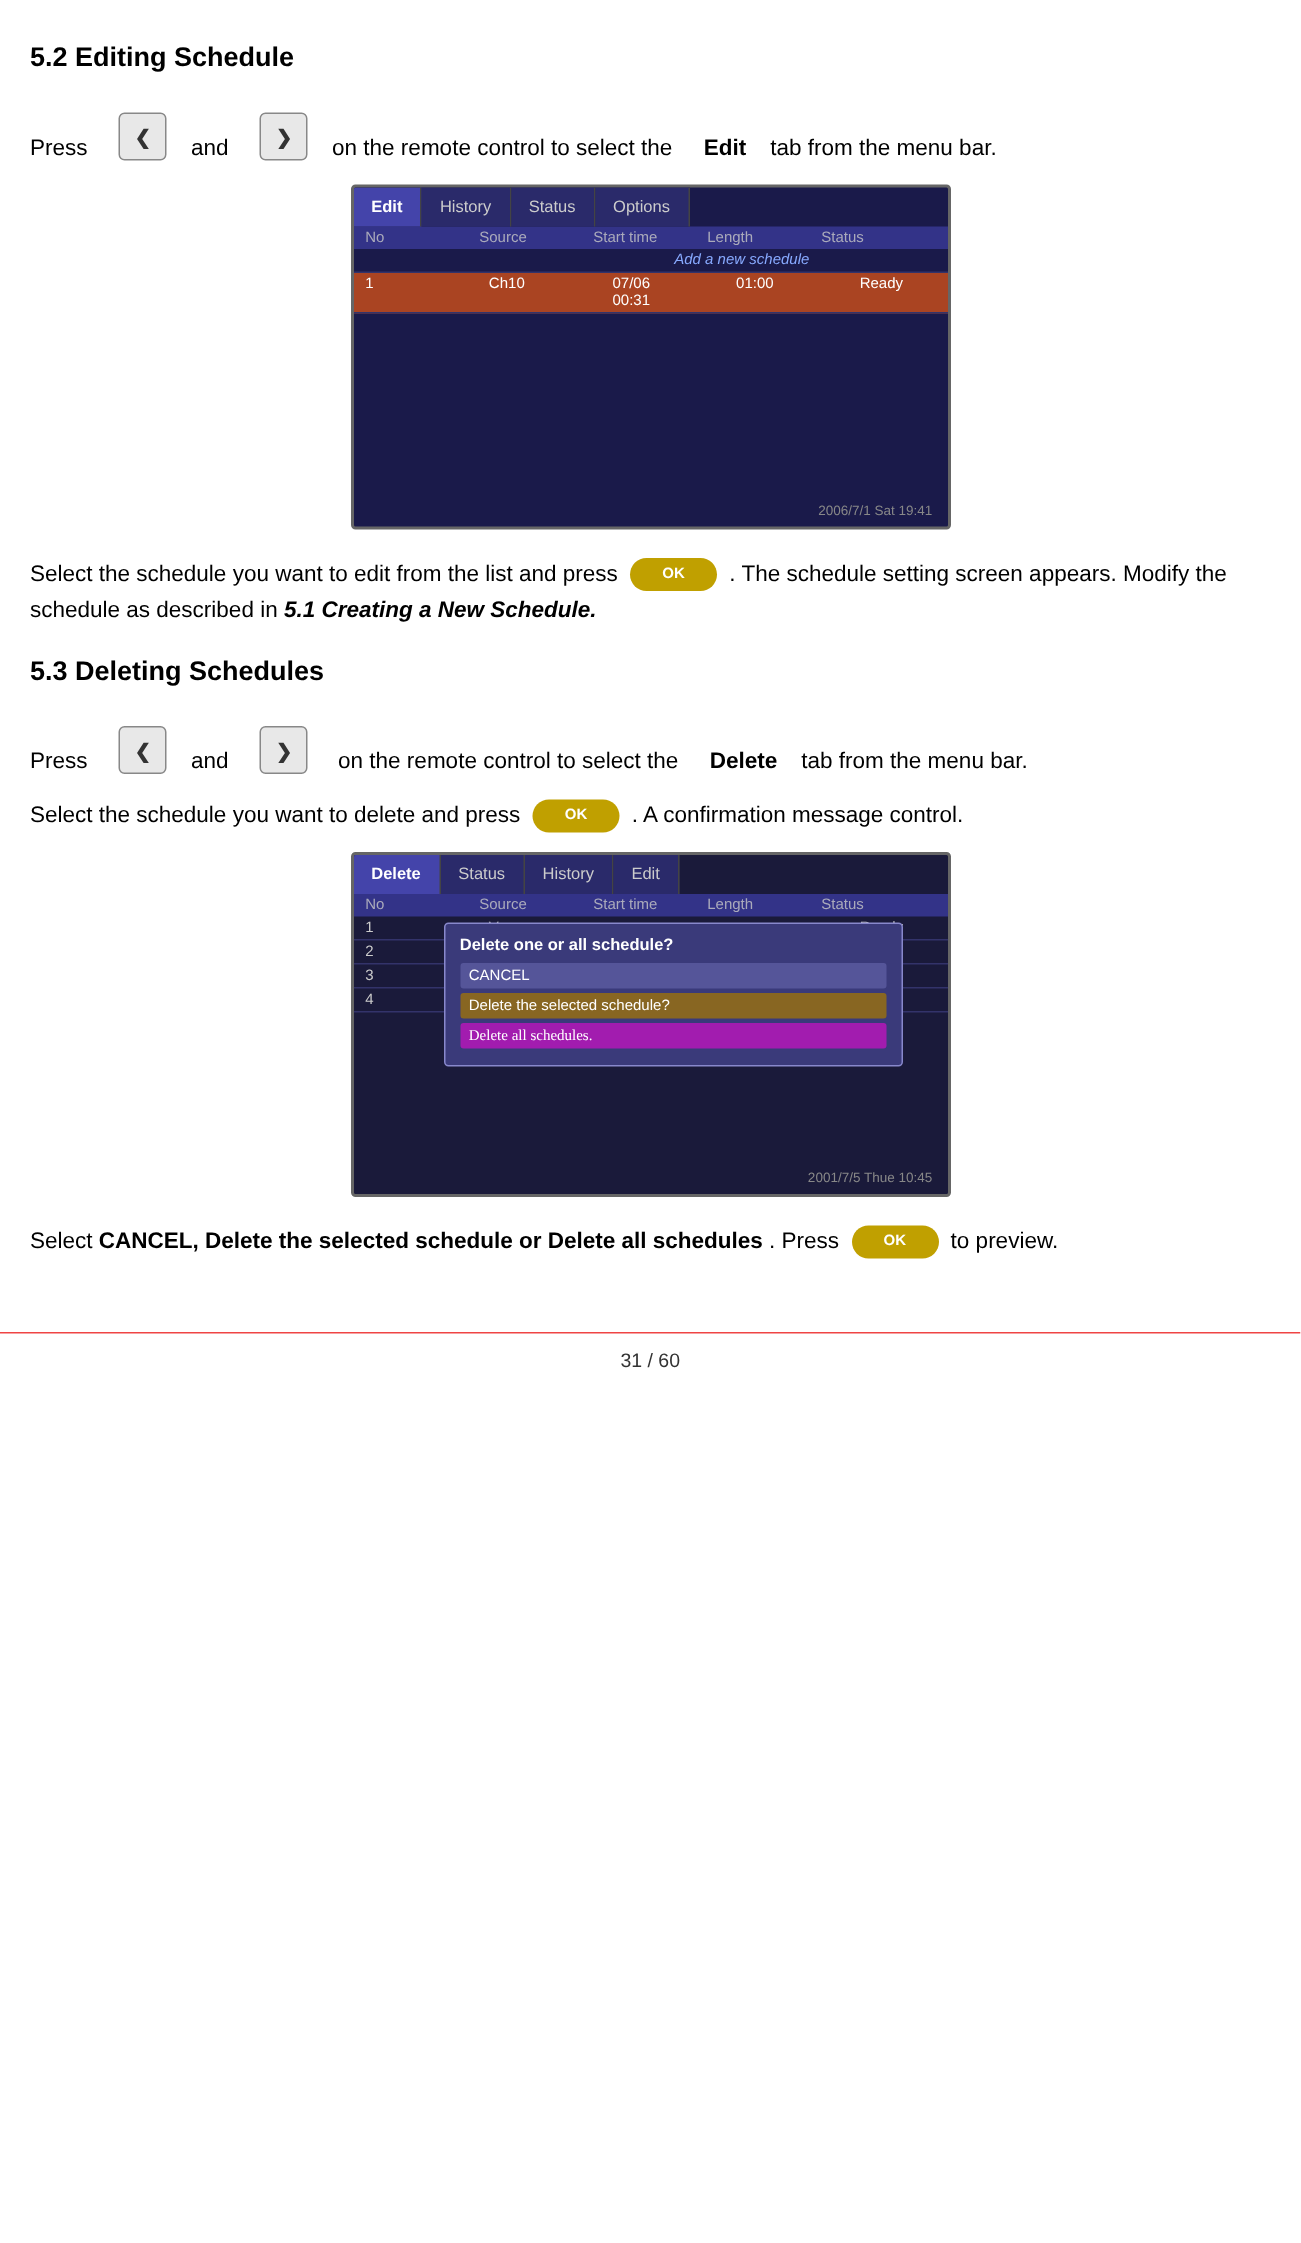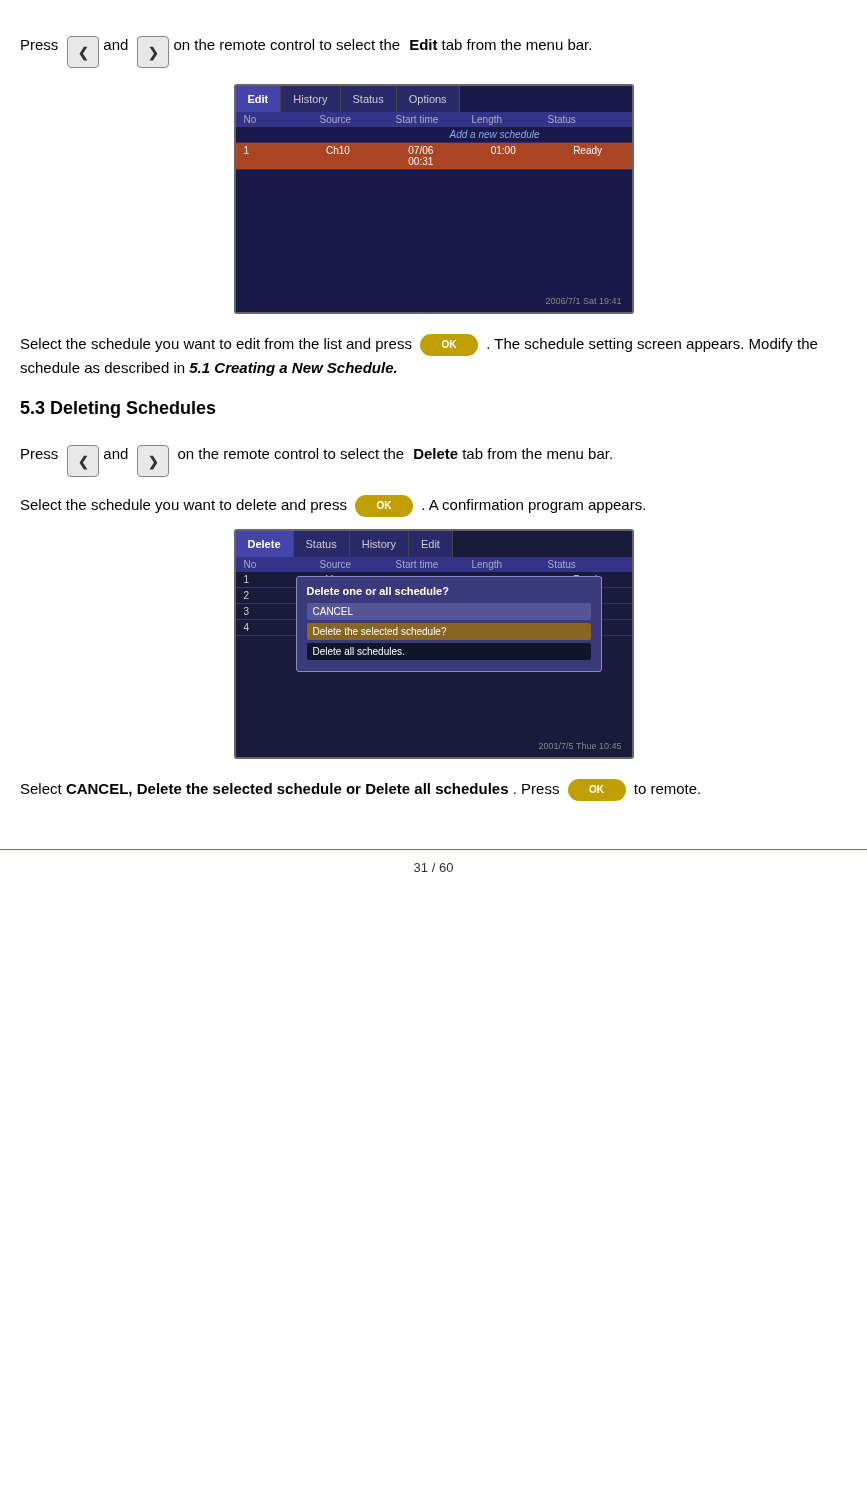--- a/index.html
+++ b/index.html
@@ -34,24 +34,25 @@
     }
 
     h2 {
       font-size: 18px;
       font-weight: bold;
       margin: 18px 0 14px 0;
     }
 
     .press-line {
       display: flex;
-      align-items: flex-start;
+      align-items: flex-end;
       margin: 26px 0 16px 0;
       flex-wrap: wrap;
       font-size: 15px;
+      gap: 12px;
     }
     .press-line .word {
       margin-right: 5px;
     }
 
     .nav-btn {
       display: inline-flex;
       align-items: center;
       justify-content: center;
       width: 32px;
@@ -190,22 +191,23 @@
     }
     .confirm-dialog .dialog-item.cancel-item {
       background: #555599;
       color: #fff;
     }
     .confirm-dialog .dialog-item.selected-item {
       background: #886622;
       color: #fff;
     }
     .confirm-dialog .dialog-item.delete-all-item {
-      background: #0f172a;
-      color: #fff;
+      background: #a21caf;
+      color: #fff;
+      font-family: Liberation Serif, serif;
     }
 
     p.paragraph {
       margin: 8px 0;
       line-height: 1.6;
       font-size: 15px;
     }
 
     .bold-text {
       font-weight: bold;
@@ -223,20 +225,21 @@
       border-top: 1px solid #ef4444;
       margin-top: 20px;
     }
   </style>
 </head>
 <body>
 
 <div class="content">
 
 
+  <h2>5.2 Editing Schedule</h2>
 
   <div class="press-line">
     <span class="word">Press</span>
     <span class="nav-btn">❮</span>
     <span class="word">and</span>
     <span class="nav-btn">❯</span>
     <span class="word">on the remote control to select the</span>
     <span style="margin-left:4px;"><strong>Edit</strong></span>
     <span style="margin-left:4px;">tab from the menu bar.</span>
   </div>
@@ -284,21 +287,21 @@
     <span class="word">and</span>
     <span class="nav-btn">❯</span>
     <span class="word" style="margin-left:4px;">on the remote control to select the</span>
     <span style="margin-left:4px;"><strong>Delete</strong></span>
     <span style="margin-left:4px;">tab from the menu bar.</span>
   </div>
 
   <p class="paragraph">
     <span>Select the schedule you want to delete and press</span>
     <span class="ok-btn">OK</span>
-    <span>. A confirmation program appears.</span>
+    <span>. A confirmation message control.</span>
   </p>
 
   <div class="screen-img delete-screen">
     <div class="screen-tabs">
       <div class="screen-tab active">Delete</div>
       <div class="screen-tab">Status</div>
       <div class="screen-tab">History</div>
       <div class="screen-tab">Edit</div>
     </div>
     <div class="screen-table-header">
@@ -345,19 +348,19 @@
     </div>
 
     <div class="screen-footer">2001/7/5 Thue 10:45</div>
   </div>
 
   <p class="paragraph">
     <span>Select</span>
     <span class="bold-text">CANCEL, Delete the selected schedule or Delete all schedules</span>
     <span>. Press</span>
     <span class="ok-btn">OK</span>
-    <span>to remote.</span>
+    <span>to preview.</span>
   </p>
 </div>
 
 <div class="page-footer">
   <span>31 / 60</span>
 </div>
 
 </body></html>

